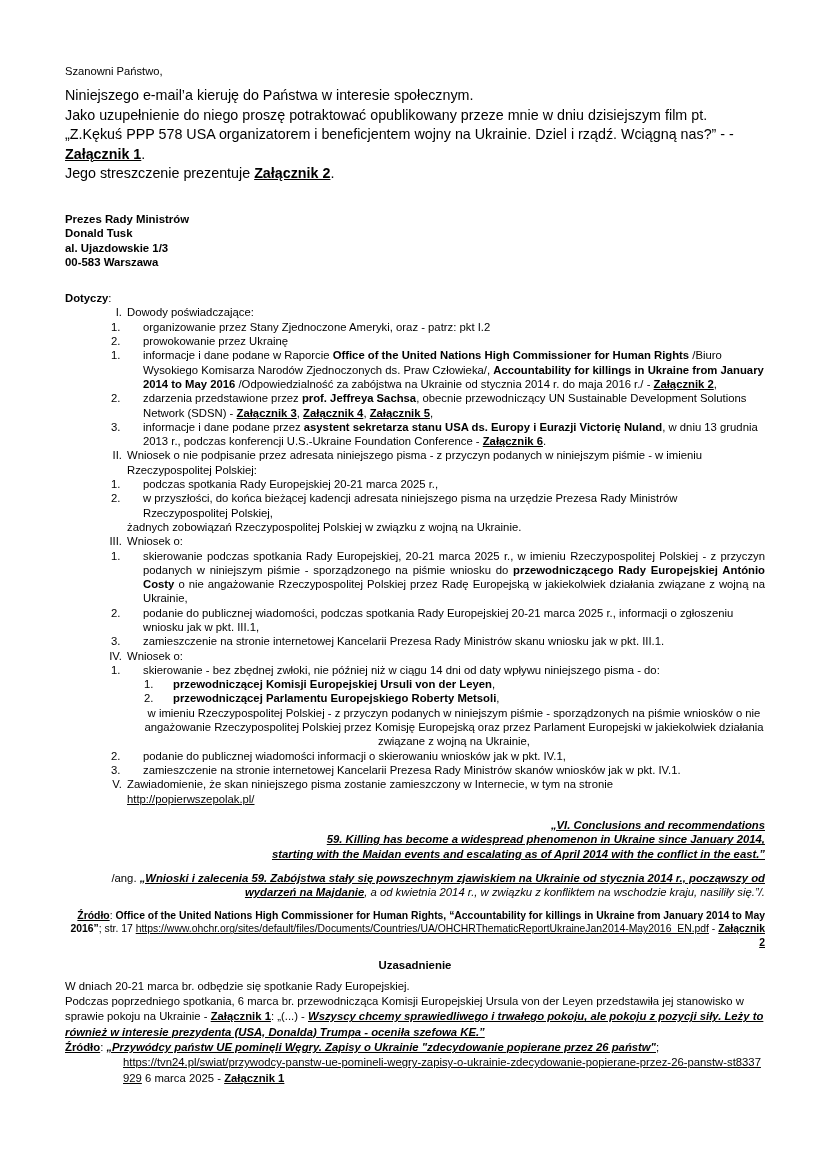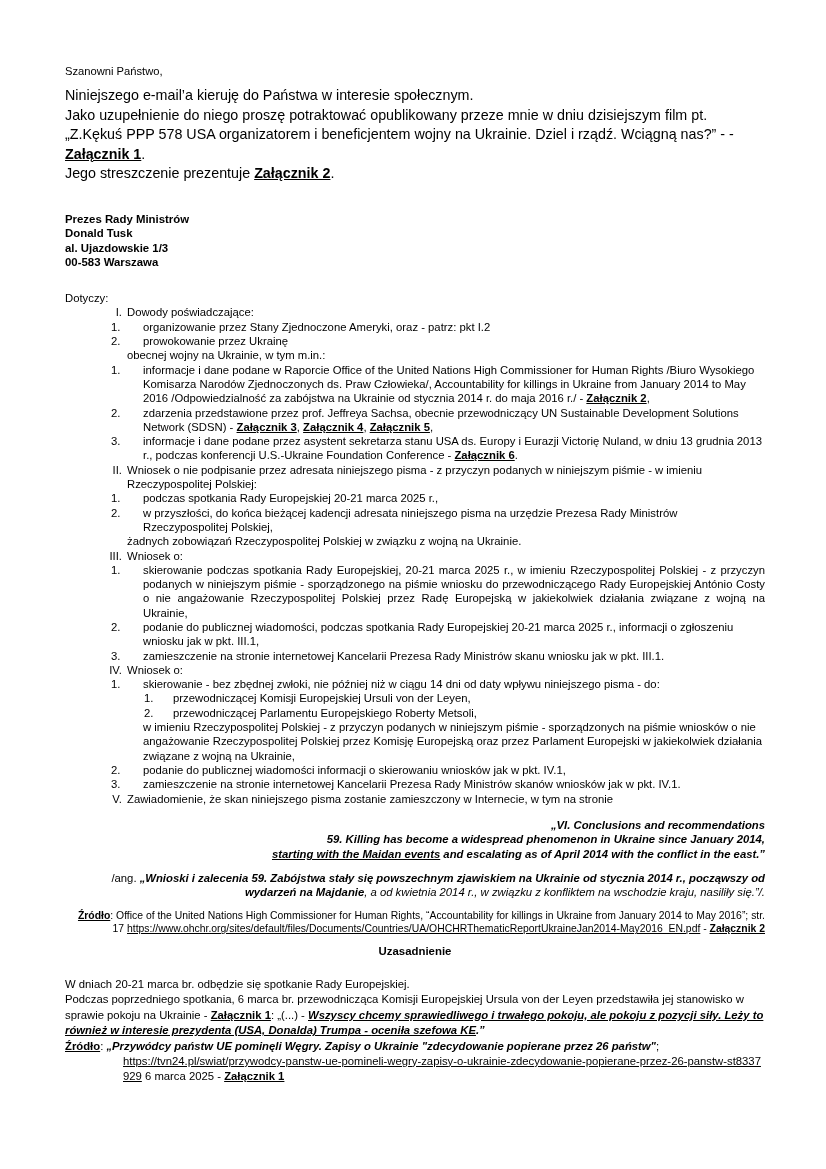--- a/index.html
+++ b/index.html
@@ -41,26 +41,26 @@
     font-weight: bold;
     font-size: 11.4px;
     line-height: 14.3px;
     margin-top: 28px;
   }
   .dotyczy {
     margin-top: 22px;
     font-size: 11.3px;
     line-height: 14.3px;
   }
-  b, .b { font-weight: normal; }
+  b, .b { font-weight: bold; }
   i, .i { font-style: italic; }
   u, .u { text-decoration: underline; }
   .bu { font-weight: bold; text-decoration: underline; }
   .biu { font-weight: bold; font-style: italic; text-decoration: underline; }
-  .bi { font-weight: bold; font-style: italic; }
+  .bi { font-weight: bold; font-style: italic; text-decoration: underline; }
 
   
   .lvl1 {          
     position: relative;
     padding-left: 62px;
     font-size: 11.3px;
     line-height: 14.3px;
   }
   .lvl1 > .mk {
     position: absolute;
@@ -95,20 +95,21 @@
   .lvl3 > .mk {
     position: absolute;
     left: 79px;
     width: 26px;
     text-align: left;
   }
   .lvl2-body {     
     padding-left: 78px;
     font-size: 11.3px;
     line-height: 14.3px;
+    text-align: center;
   }
   .lvl1-body {
     padding-left: 62px;
     font-size: 11.3px;
     line-height: 14.3px;
   }
 
   
   .quote {
     margin-top: 12px;
@@ -122,21 +123,21 @@
     line-height: 13.6px;
   }
   .src-r { text-align: right; }
   .uzas {
     text-align: center;
     font-weight: bold;
     font-size: 11.4px;
     margin-top: 9px;
   }
   .body2 {
-    margin-top: 20px;
+    margin-top: 8px;
     font-size: 11.3px;
     line-height: 15.4px;
   }
   .srcblock {
     font-size: 11.3px;
     line-height: 15.2px;
   }
   .indent-url {
     padding-left: 58px;
     font-size: 11.3px;
@@ -171,21 +172,20 @@
 
       <div class="lvl1">
         <span class="mk">I.</span><span>Dowody poświadczające:</span>
       </div>
       <div class="lvl2">
         <span class="mk">1.</span><span>organizowanie przez Stany Zjednoczone Ameryki, oraz - patrz: pkt I.2</span>
       </div>
       <div class="lvl2">
         <span class="mk">2.</span><span>prowokowanie przez Ukrainę</span>
       </div>
-      <div class="lvl2-cont">obecnej wojny na Ukrainie, w tym m.in.:</div>
 
       <div class="lvl2">
         <span class="mk">1.</span><span>informacje i dane podane w Raporcie </span><span class="b">Office of the United Nations High Commissioner for Human Rights</span><span> /Biuro Wysokiego Komisarza Narodów Zjednoczonych ds. Praw Człowieka/, </span><span class="b">Accountability for killings in Ukraine from January 2014 to May 2016</span><span> /Odpowiedzialność za zabójstwa na Ukrainie od stycznia 2014 r. do maja 2016 r./ - </span><span class="bu">Załącznik 2</span><span>,</span>
       </div>
       <div class="lvl2">
         <span class="mk">2.</span><span>zdarzenia przedstawione przez </span><span class="b">prof. Jeffreya Sachsa</span><span>, obecnie przewodniczący UN Sustainable Development Solutions Network (SDSN) - </span><span class="bu">Załącznik 3</span><span>, </span><span class="bu">Załącznik 4</span><span>, </span><span class="bu">Załącznik 5</span><span>,</span>
       </div>
       <div class="lvl2">
         <span class="mk">3.</span><span>informacje i dane podane przez </span><span class="b">asystent sekretarza stanu USA ds. Europy i Eurazji Victorię Nuland</span><span>, w dniu 13 grudnia 2013 r., podczas konferencji U.S.-Ukraine Foundation Conference  - </span><span class="bu">Załącznik 6</span><span>.</span>
       </div>
@@ -229,20 +229,23 @@
       <div class="lvl2-body">w imieniu Rzeczypospolitej Polskiej  - z przyczyn podanych w niniejszym piśmie - sporządzonych na piśmie wniosków o nie angażowanie  Rzeczypospolitej Polskiej przez Komisję Europejską oraz przez Parlament Europejski w jakiekolwiek działania związane z wojną na Ukrainie,</div>
       <div class="lvl2">
         <span class="mk">2.</span><span>podanie do publicznej wiadomości informacji o skierowaniu wniosków jak w pkt. IV.1,</span>
       </div>
       <div class="lvl2">
         <span class="mk">3.</span><span>zamieszczenie na stronie internetowej Kancelarii Prezesa Rady Ministrów skanów wniosków jak w pkt. IV.1.</span>
       </div>
 
       <div class="lvl1">
         <span class="mk">V.</span><span>Zawiadomienie, że skan niniejszego pisma zostanie zamieszczony w Internecie, w tym na stronie</span>
+      </div>
+      <div class="lvl1-body">
+        <span class="u">http://popierwszepolak.pl/</span>
       </div>
     </div>
 
     <div class="quote">
       <span class="qline bi">„VI. Conclusions and recommendations</span>
       <span class="qline bi">59. Killing has become a widespread phenomenon in Ukraine since January 2014,</span>
       <span class="qline"><span class="biu">starting with the Maidan events</span><span class="bi"> and escalating as of April 2014 with the conflict in the east.”</span></span>
     </div>
     <div class="quote" style="margin-top:9px;">
       <span>/ang.  </span><span class="bi">„Wnioski i zalecenia 59. Zabójstwa stały się powszechnym zjawiskiem na Ukrainie od stycznia 2014 r., począwszy od wydarzeń na Majdanie</span><span class="i">, a od kwietnia 2014 r., w związku z konfliktem na wschodzie kraju, nasiliły się.”/.</span>

